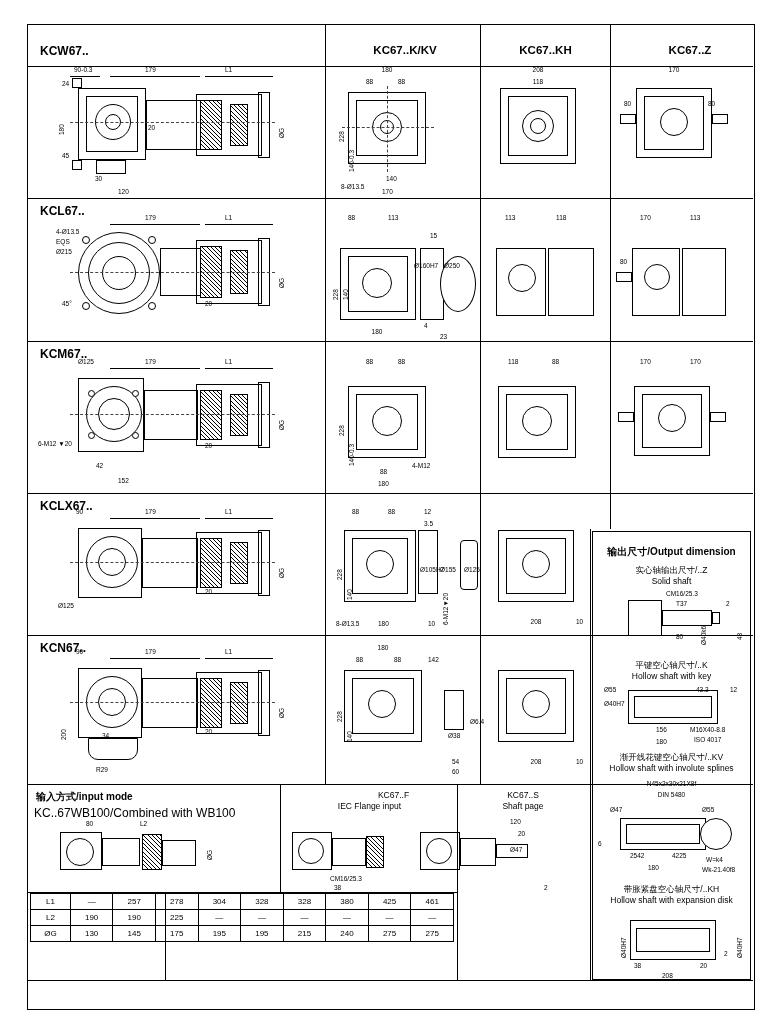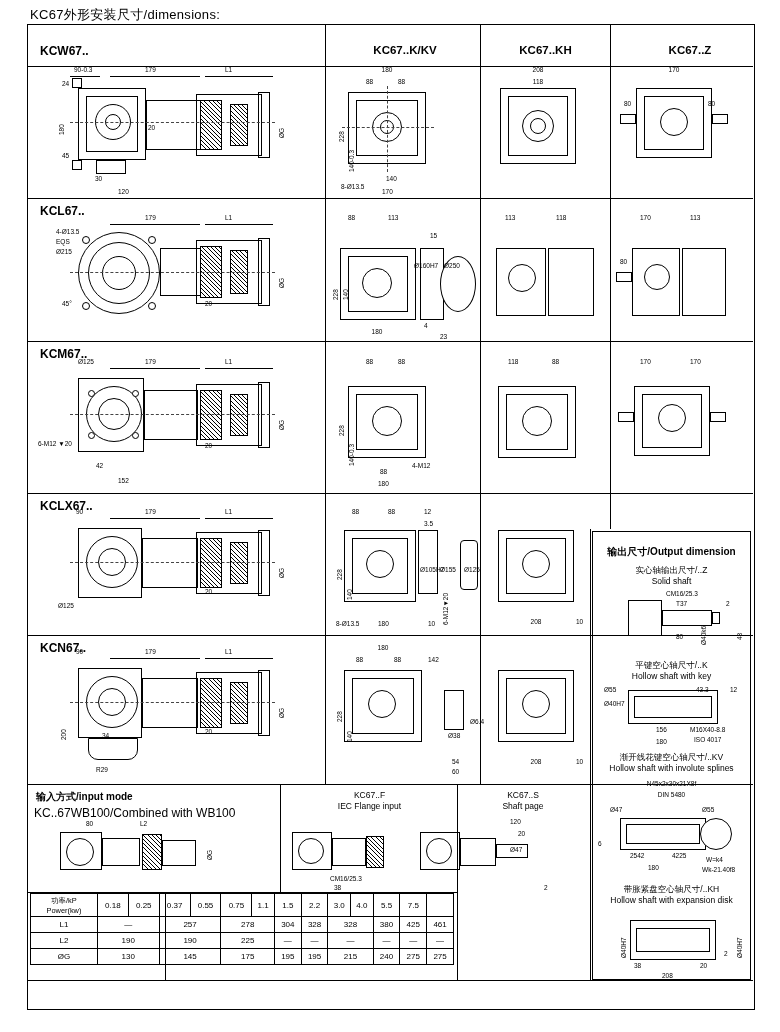--- a/index.html
+++ b/index.html
@@ -28,21 +28,20 @@
   .smallcap{position:absolute;font-size:9px;text-align:center;}
   .lbl{position:absolute;font-size:8px;white-space:nowrap;}
   .lbl-c{position:absolute;font-size:8px;text-align:center;white-space:nowrap;}
   .outbox{position:absolute;border:1.4px solid #000;box-sizing:border-box;}
 </style>
 </head>
 <body>
 
 <div class="page">
 
-  <div class="title">KC67外形安装尺寸/dimensions:</div>
 
   <div class="frame"></div>
 
   <div class="inner-line h" style="left:27px;top:66px;width:726px;"></div>
   <div class="inner-line h" style="left:27px;top:198px;width:726px;"></div>
   <div class="inner-line h" style="left:27px;top:341px;width:726px;"></div>
   <div class="inner-line h" style="left:27px;top:493px;width:726px;"></div>
   <div class="inner-line h" style="left:27px;top:635px;width:726px;"></div>
   <div class="inner-line h" style="left:27px;top:784px;width:726px;"></div>
   <div class="inner-line h" style="left:27px;top:892px;width:430px;"></div>
@@ -364,21 +363,21 @@
   <div class="box" style="left:636px;top:928px;width:74px;height:24px;"></div>
   <div class="vtext" style="left:620px;top:958px;">Ø40H7</div>
   <div class="vtext" style="left:736px;top:958px;">Ø40H7</div>
   <div class="dim" style="left:634px;top:962px;">38</div>
   <div class="dim" style="left:700px;top:962px;">20</div>
   <div class="dim" style="left:662px;top:972px;">208</div>
   <div class="dim" style="left:724px;top:950px;">2</div>
 
   <div class="lbl" style="left:36px;top:790px;font-size:10px;font-weight:bold;">输入方式/input mode</div>
   <div class="lbl" style="left:34px;top:806px;font-size:12px;">KC..67WB100/Combined with WB100</div>
-  <div class="lbl-c" style="left:282px;top:790px;width:175px;font-size:8.5px;">KC67..F</div>
+  <div class="lbl-c" style="left:282px;top:790px;width:175px;font-size:8.5px;padding-left:24px;">KC67..F</div>
   <div class="lbl-c" style="left:282px;top:801px;width:175px;font-size:8.5px;">IEC Flange input</div>
   <div class="lbl-c" style="left:458px;top:790px;width:130px;font-size:8.5px;">KC67..S</div>
   <div class="lbl-c" style="left:458px;top:801px;width:130px;font-size:8.5px;">Shaft page</div>
 
   <div class="box" style="left:60px;top:832px;width:42px;height:38px;"></div>
   <div class="circ" style="left:66px;top:838px;width:28px;height:28px;"></div>
   <div class="box" style="left:102px;top:838px;width:38px;height:28px;"></div>
   <div class="hatch" style="left:142px;top:834px;width:20px;height:36px;"></div>
   <div class="box" style="left:162px;top:840px;width:34px;height:26px;"></div>
   <div class="dim" style="left:86px;top:820px;">80</div>
@@ -396,39 +395,20 @@
   <div class="circ" style="left:426px;top:838px;width:26px;height:26px;"></div>
   <div class="box" style="left:460px;top:838px;width:36px;height:28px;"></div>
   <div class="box" style="left:496px;top:844px;width:32px;height:14px;"></div>
   <div class="dim" style="left:510px;top:818px;">120</div>
   <div class="dim" style="left:518px;top:830px;">20</div>
   <div class="dim" style="left:510px;top:846px;">Ø47</div>
   <div class="dim" style="left:544px;top:884px;">2</div>
 
   <table class="spec" style="left:30px;top:893px;width:424px;">
     <tbody>
-    <tr>
-      <td style="height:22px;">
-        <div style="font-size:7.4px;">功率/kP</div>
-        <div style="font-size:7.4px;">Power(kw)</div>
-      </td>
-      <td>0.18</td>
-      <td>0.25</td>
-      <td>0.37</td>
-      <td>0.55</td>
-      <td>0.75</td>
-      <td>1.1</td>
-      <td>1.5</td>
-      <td>2.2</td>
-      <td>3.0</td>
-      <td>4.0</td>
-      <td>5.5</td>
-      <td>7.5</td>
-      <td></td>
-    </tr>
     <tr>
       <td>L1</td>
       <td colspan="2">—</td>
       <td colspan="2">257</td>
       <td colspan="2">278</td>
       <td>304</td>
       <td>328</td>
       <td colspan="2">328</td>
       <td>380</td>
       <td>425</td>

